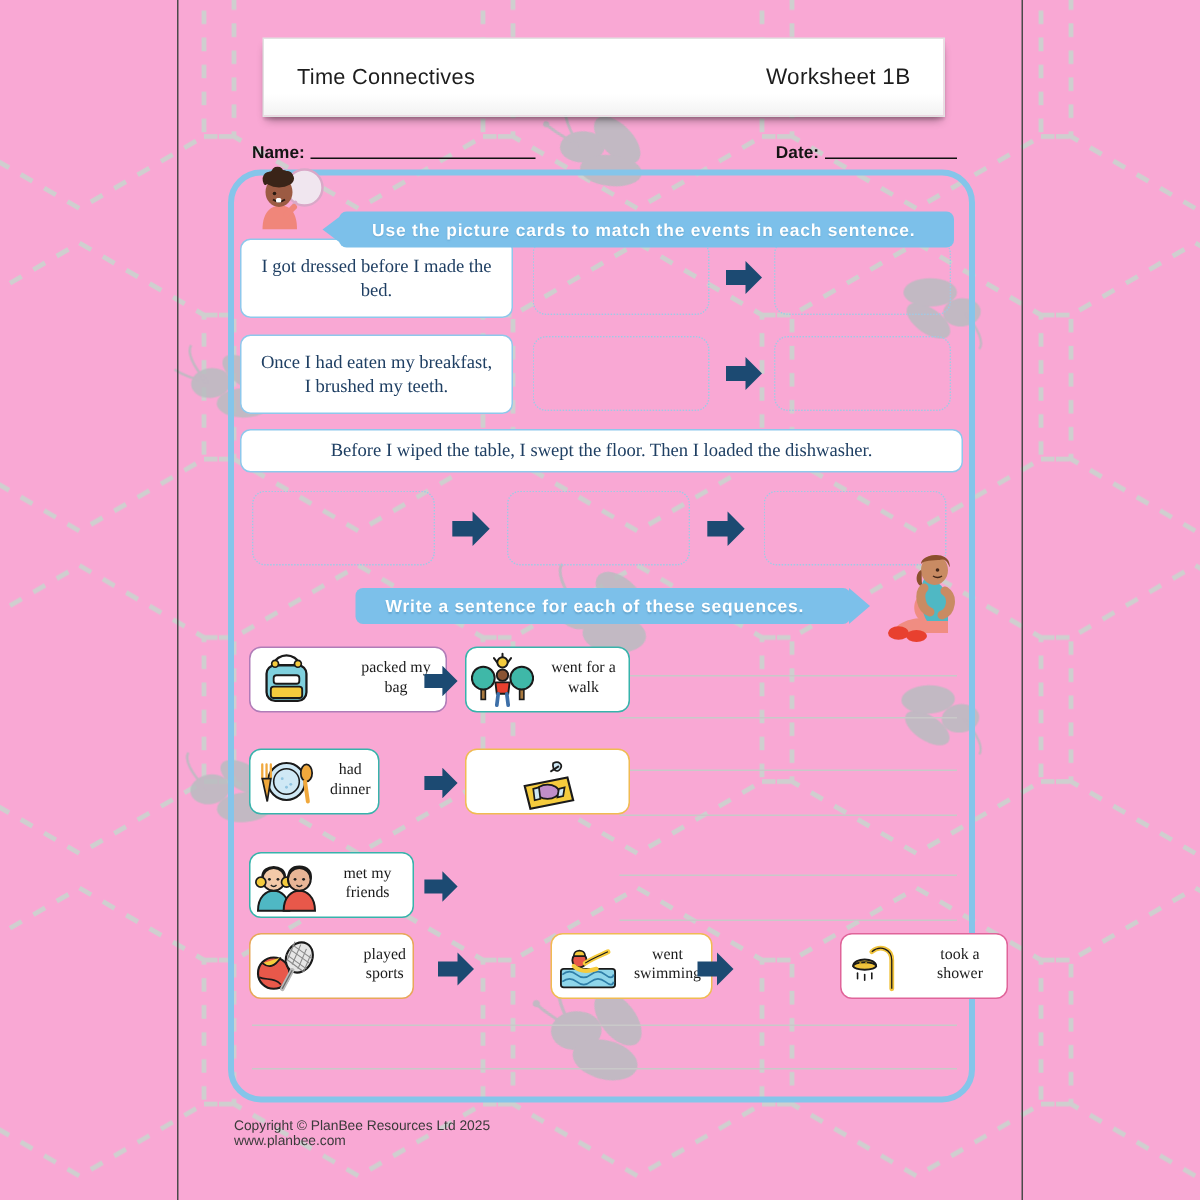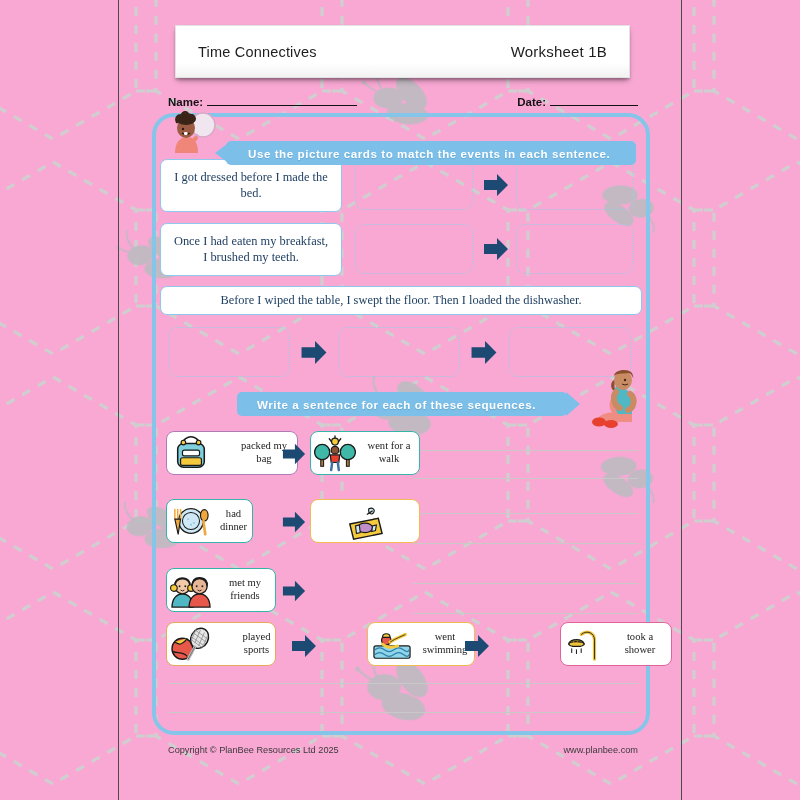--- a/index.html
+++ b/index.html
@@ -183,23 +183,24 @@
 
   
   .wline {
     position: absolute;
     height: 0; border-top: 1px solid #c9c9c9;
     z-index: 5;
   }
 
   
   .footer {
-    position: absolute; left: 168px; top: 745px; width: 470px;
+    position: absolute; left: 156px; top: 745px; width: 470px;
     display: flex; justify-content: space-between;
     z-index: 6;
+    flex-direction: column;
   }
   .footer span { font-size: 9.2px; color: #3a3a3a; }
 </style>
 </head>
 <body>
 
 <div id="stage">
 
   <svg class="hex-bg" viewBox="0 0 800 800" xmlns="http://www.w3.org/2000/svg">
     <defs>

